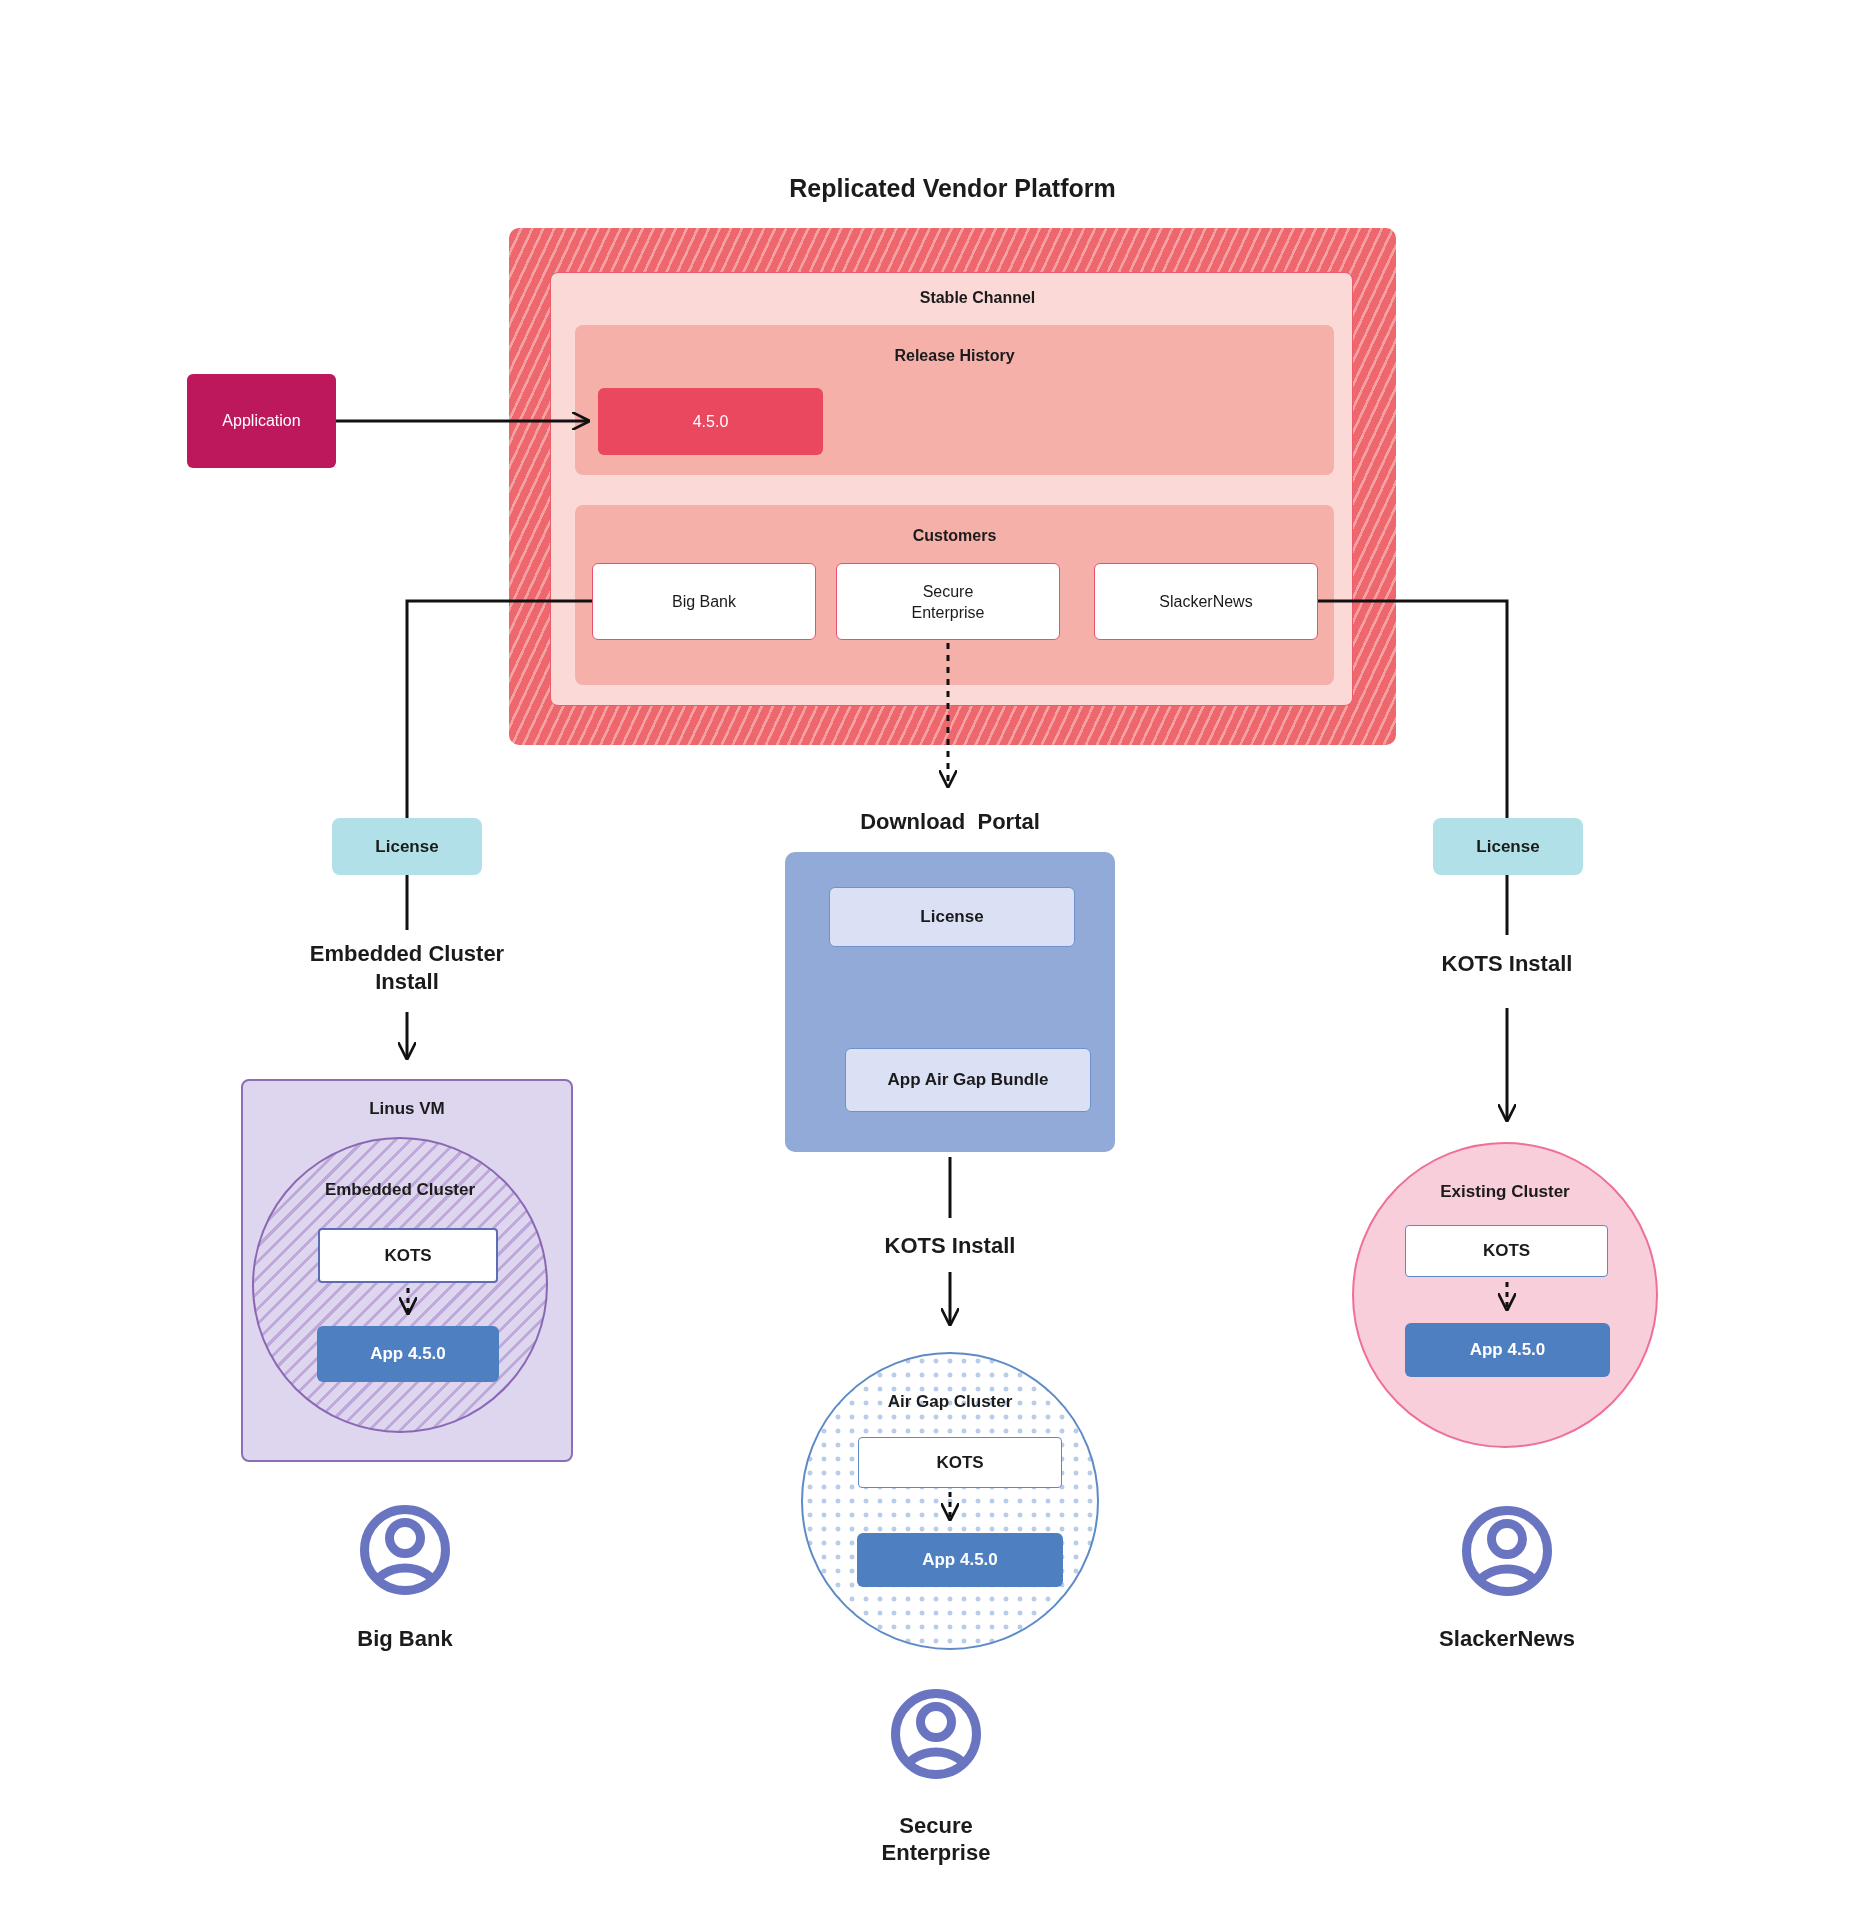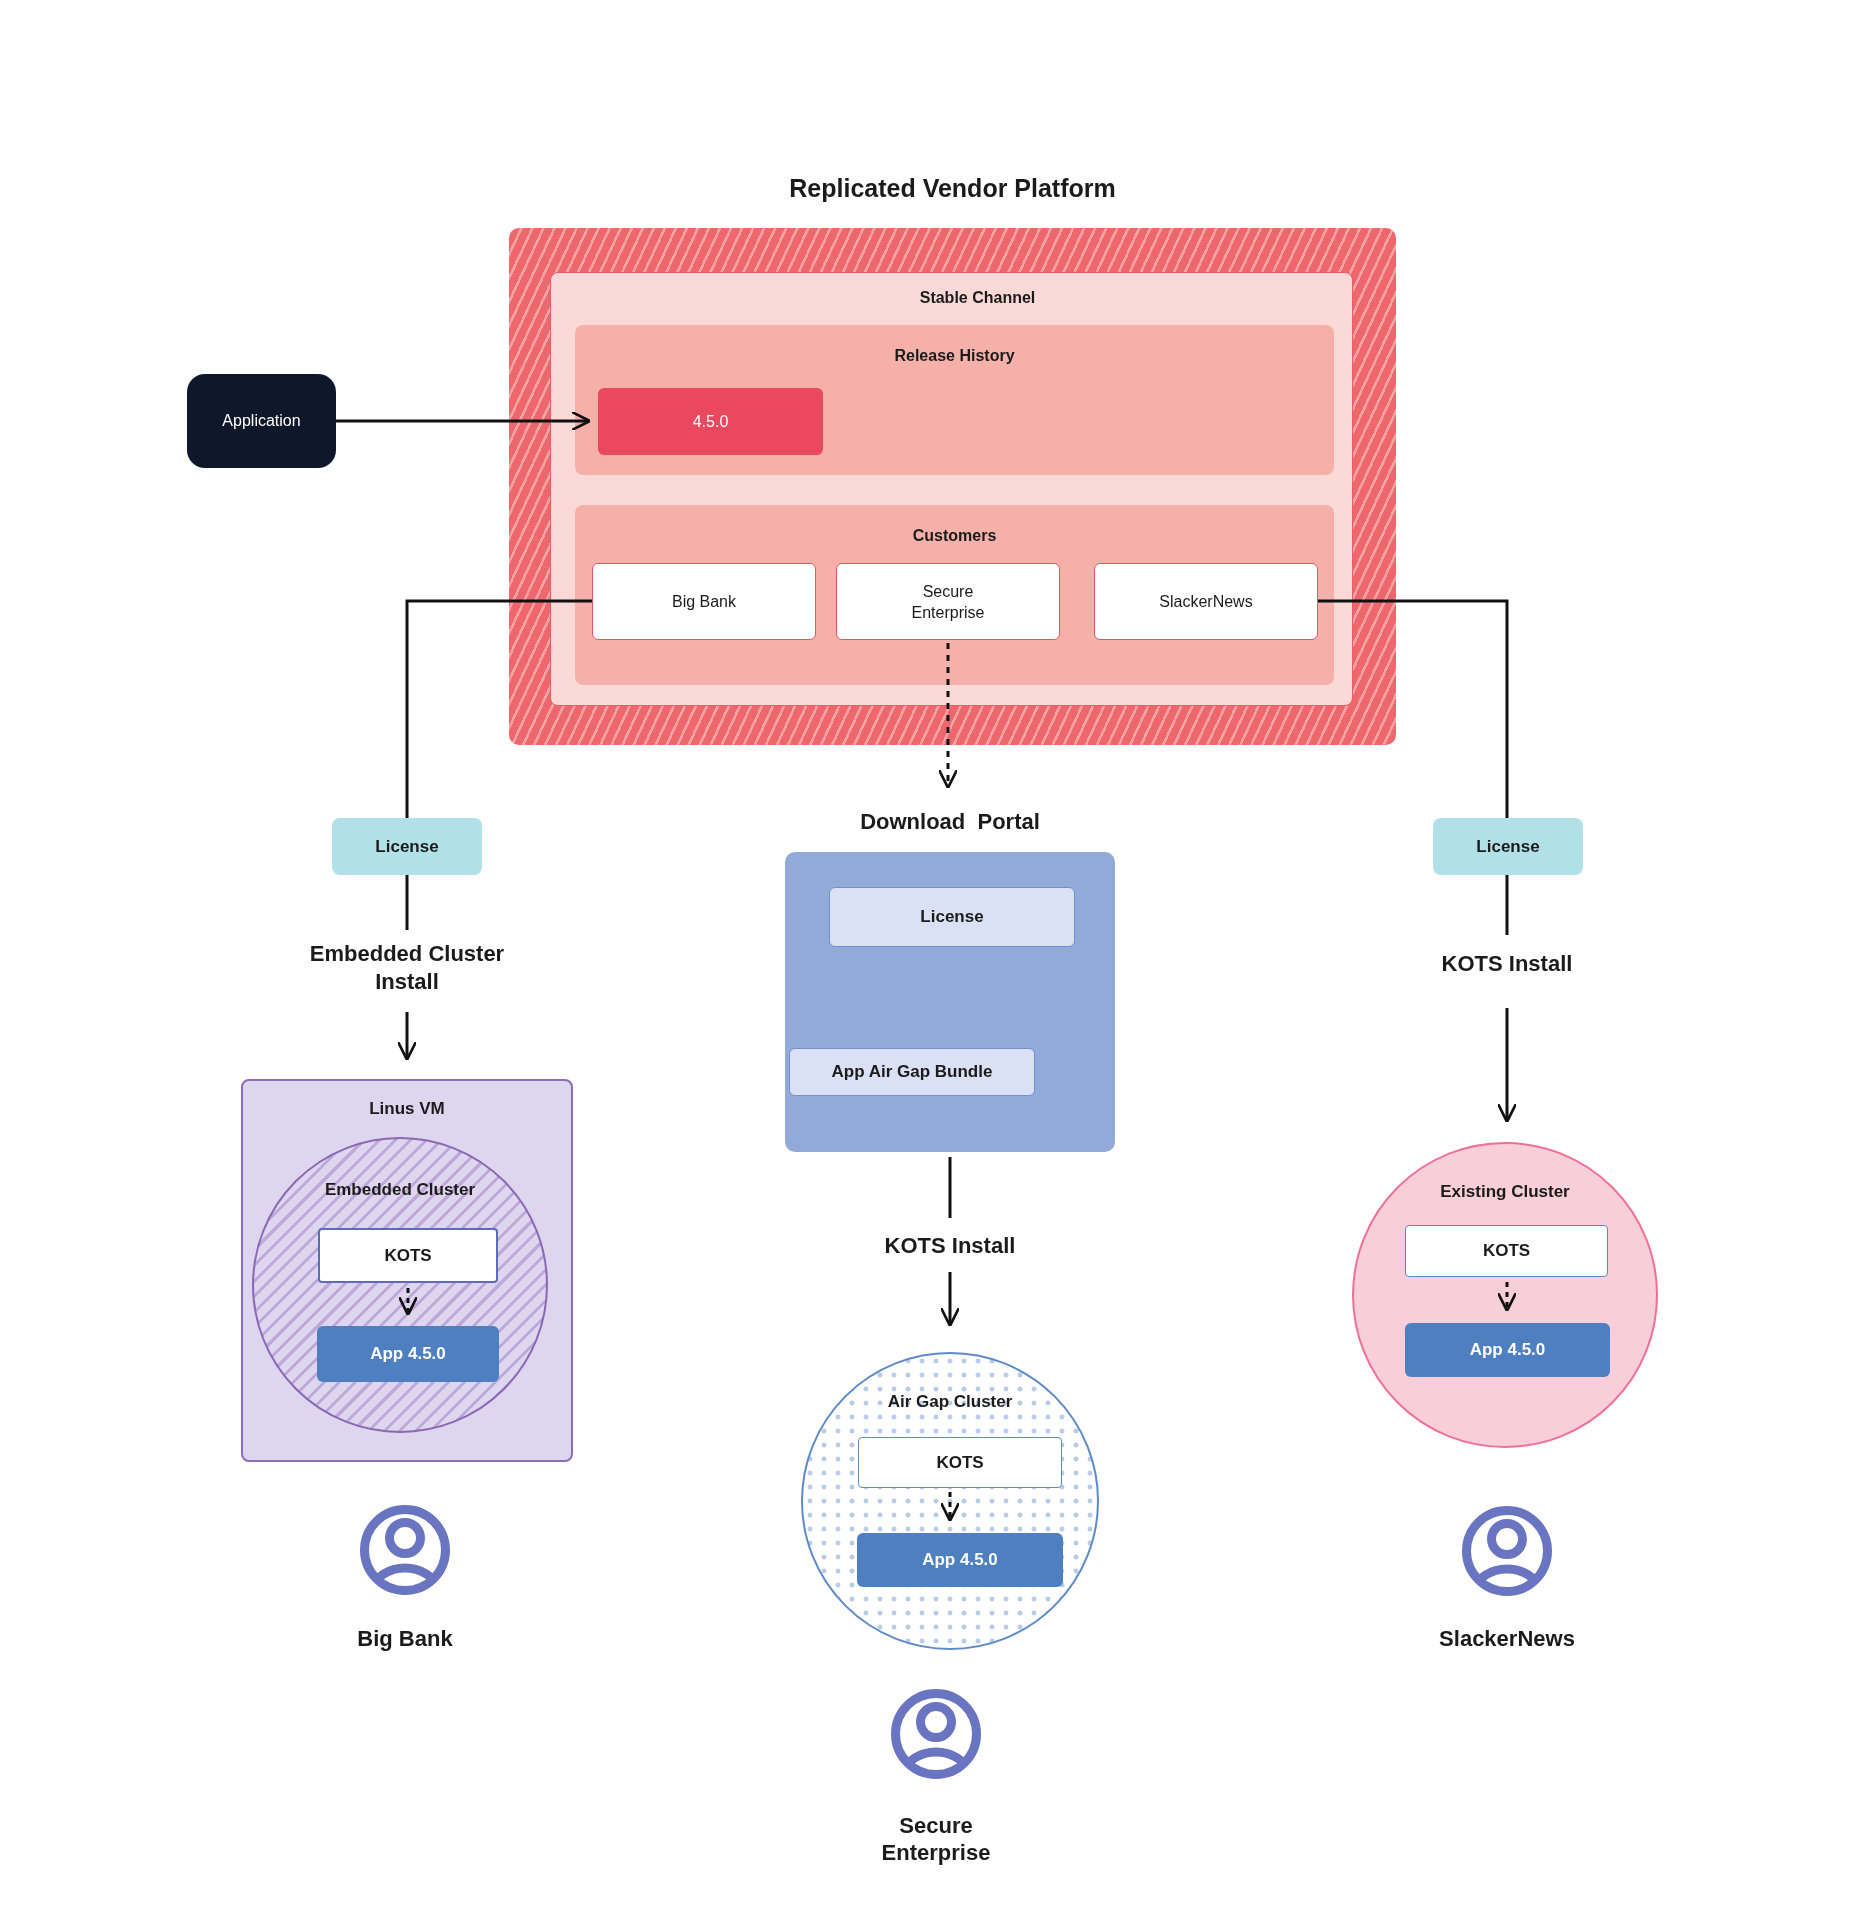--- a/index.html
+++ b/index.html
@@ -20,21 +20,21 @@
     background-color:#ee676c;
     background-image:repeating-linear-gradient(115deg,rgba(255,255,255,0.38) 0 2.6px,transparent 2.6px 10px);
     border-radius:10px;
   }
   .panel-light{background:#fad9d6;border:1.5px solid #ea5b6e;border-radius:8px;}
   .panel-mid{background:#f5b0aa;border-radius:8px;}
   .sec-label{font-size:16px;font-weight:600;text-align:center;line-height:22px;}
   .white-red-box{background:#ffffff;border:1.5px solid #e5536b;border-radius:6px;font-size:16px;line-height:21px;}
   .rel-current{background:#e9485e;border-radius:6px;color:#ffffff;font-size:16px;}
 
-  .app-box{background:#0f172a;border-radius:18px;color:#ffffff;font-size:16px;}
+  .app-box{background:#be185d;border-radius:6px;color:#ffffff;font-size:16px;}
 
   .license-box{background:#b2e0e8;border-radius:8px;font-size:17px;font-weight:600;}
 
   .flow-label{font-size:22px;font-weight:600;text-align:center;line-height:28px;}
   .preline{white-space:pre-line;}
   .prespace{white-space:pre;}
 
   .portal{background:#92aad8;border-radius:10px;}
   .portal-item{background:#dbe1f4;border:1.5px solid #7291cc;border-radius:6px;font-size:17px;font-weight:600;}
 
@@ -140,21 +140,21 @@
     <circle cx="50" cy="50" r="40.5" fill="none" stroke="#6a75c1" stroke-width="9"></circle>
     <circle cx="50" cy="38" r="15.5" fill="none" stroke="#6a75c1" stroke-width="9"></circle>
     <path d="M14,92 C26,60 74,60 86,92" fill="none" stroke="#6a75c1" stroke-width="9" clip-path="url(#uc1)"></path>
   </svg>
   <div class="abs user-label z3" style="left:255px;top:1625px;width:300px;">Big Bank</div>
 
   <div class="abs flow-label prespace z3" style="left:775px;top:808px;width:350px;">Download  Portal</div>
 
   <div class="abs portal z1" style="left:785px;top:852px;width:330px;height:300px;"></div>
   <div class="abs portal-item flexc z3" style="left:829px;top:887px;width:246px;height:60px;">License</div>
-  <div class="abs portal-item flexc z3" style="left:789px;top:1048px;width:246px;height:48px;">App Air Gap Bundle</div>
+  <div class="abs portal-item flexc z3" style="left:845px;top:1048px;width:246px;height:64px;">App Air Gap Bundle</div>
 
   <div class="abs flow-label z3" style="left:800px;top:1232px;width:300px;">KOTS Install</div>
 
   <div class="abs circle-airgap z1" style="left:801px;top:1352px;width:298px;height:298px;"></div>
   <div class="abs cluster-label z3" style="left:801px;top:1392px;width:298px;">Air Gap Cluster</div>
 
   <div class="abs kots-box kots-blue flexc z3" style="left:858px;top:1437px;width:204px;height:51px;">KOTS</div>
   <div class="abs app-blue-box flexc z3" style="left:857px;top:1533px;width:206px;height:54px;">App 4.5.0</div>
 
   <svg class="abs z3" style="left:886px;top:1684px;" width="100" height="100" viewBox="0 0 100 100">

